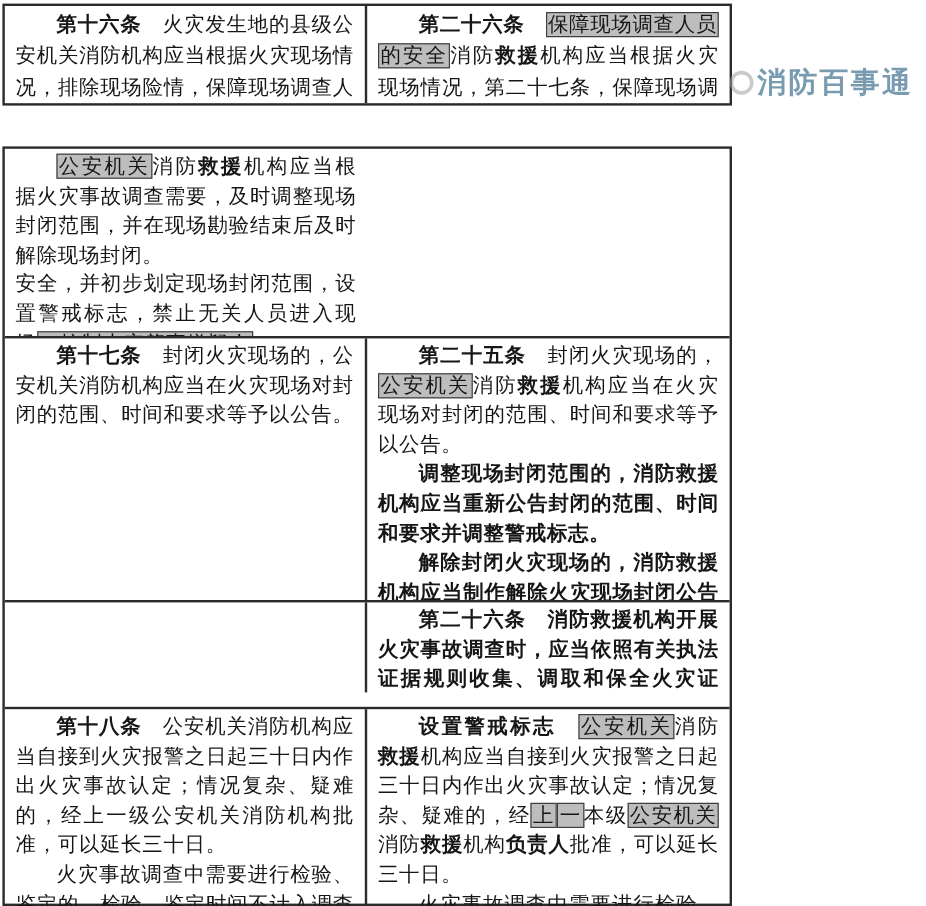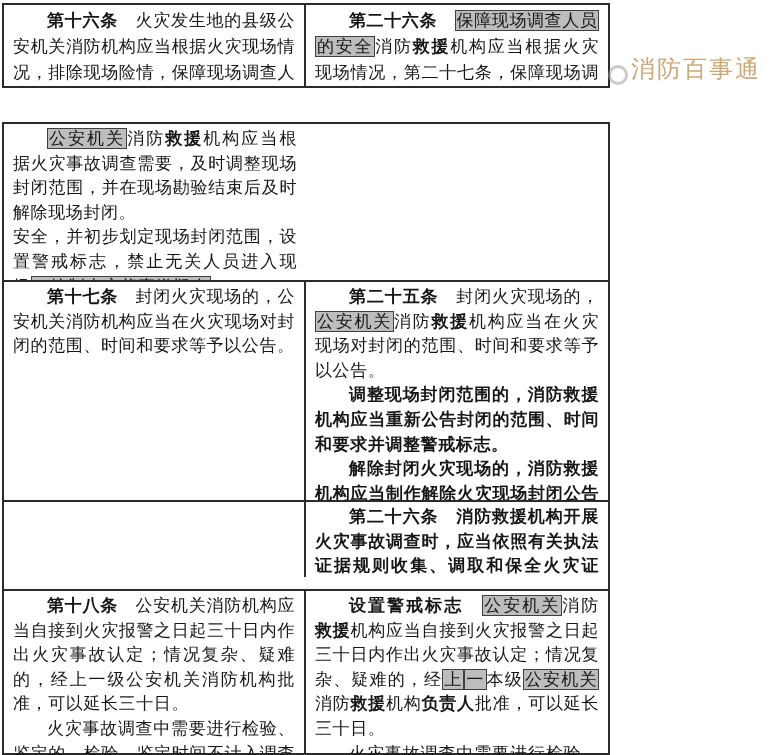--- a/index.html
+++ b/index.html
@@ -35,23 +35,23 @@
   .b{font-weight:bold;}
   .hl{
     background:var(--hl-bg);
     border:1px solid var(--hl-border);
     padding:0 1px;
     -webkit-box-decoration-break:clone;
     box-decoration-break:clone;
   }
   .watermark{
     position:absolute;left:608px;top:53px;
-    display:flex;align-items:flex-end;gap:3px;
-    font-size:24px;font-weight:normal;letter-spacing:2px;
-    color:#a16207;opacity:.55;white-space:nowrap;
+    display:flex;align-items:center;gap:3px;
+    font-size:24px;font-weight:bold;letter-spacing:2px;
+    color:#0c4a6e;opacity:.55;white-space:nowrap;
     pointer-events:none;z-index:5;
   }
   .wm-logo{
     display:inline-block;width:20px;height:20px;border-radius:50%;
     border:3px solid #9f9f9f;box-sizing:border-box;
   }
 </style>
 </head>
 <body>
 

